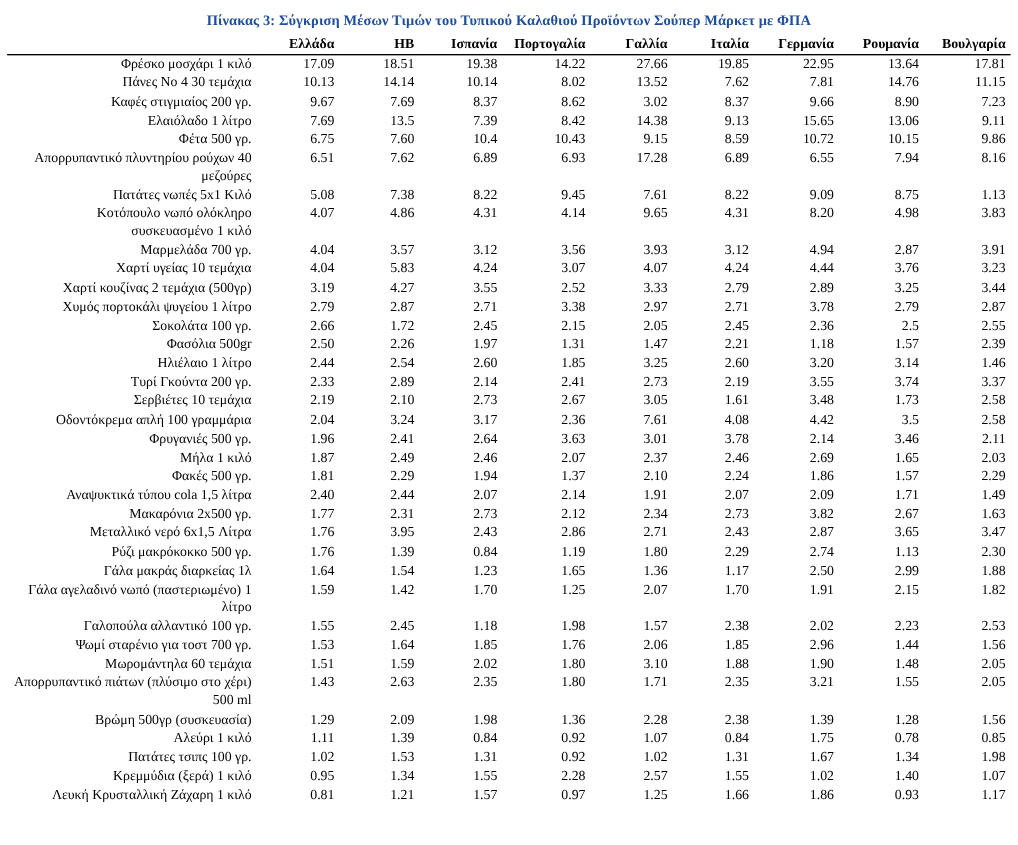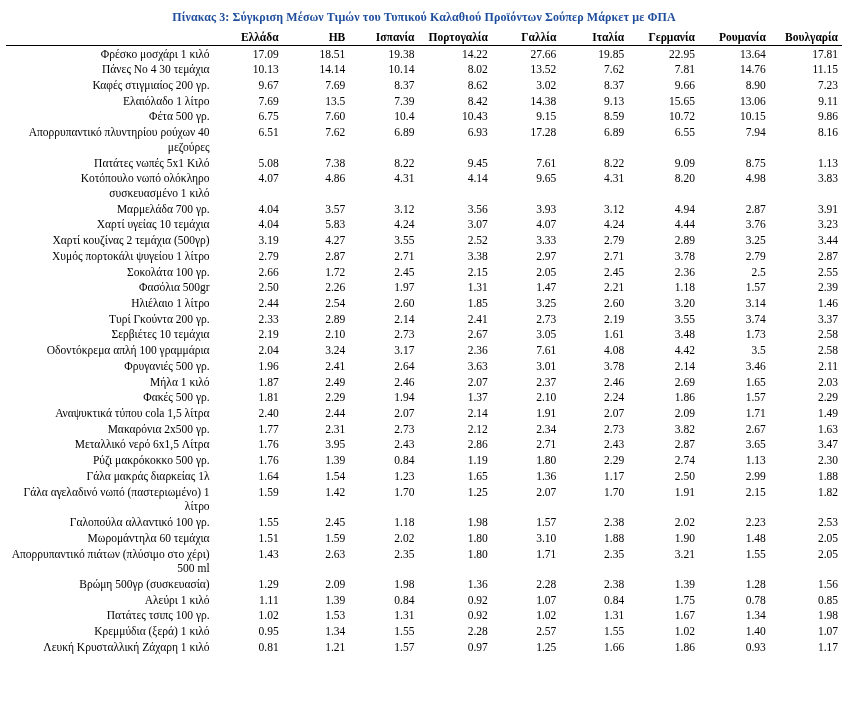--- a/index.html
+++ b/index.html
@@ -420,20 +420,32 @@
           <td class="col-num">2.45</td>
           <td class="col-num">1.18</td>
           <td class="col-num">1.98</td>
           <td class="col-num">1.57</td>
           <td class="col-num">2.38</td>
           <td class="col-num">2.02</td>
           <td class="col-num">2.23</td>
           <td class="col-num">2.53</td>
         </tr>
         <tr>
+          <td class="col-item">Ψωμί σταρένιο για τοστ 700 γρ.</td>
+          <td class="col-num">1.53</td>
+          <td class="col-num">1.64</td>
+          <td class="col-num">1.85</td>
+          <td class="col-num">1.76</td>
+          <td class="col-num">2.06</td>
+          <td class="col-num">1.85</td>
+          <td class="col-num">2.96</td>
+          <td class="col-num">1.44</td>
+          <td class="col-num">1.56</td>
+        </tr>
+        <tr>
           <td class="col-item">Μωρομάντηλα 60 τεμάχια</td>
           <td class="col-num">1.51</td>
           <td class="col-num">1.59</td>
           <td class="col-num">2.02</td>
           <td class="col-num">1.80</td>
           <td class="col-num">3.10</td>
           <td class="col-num">1.88</td>
           <td class="col-num">1.90</td>
           <td class="col-num">1.48</td>
           <td class="col-num">2.05</td>

